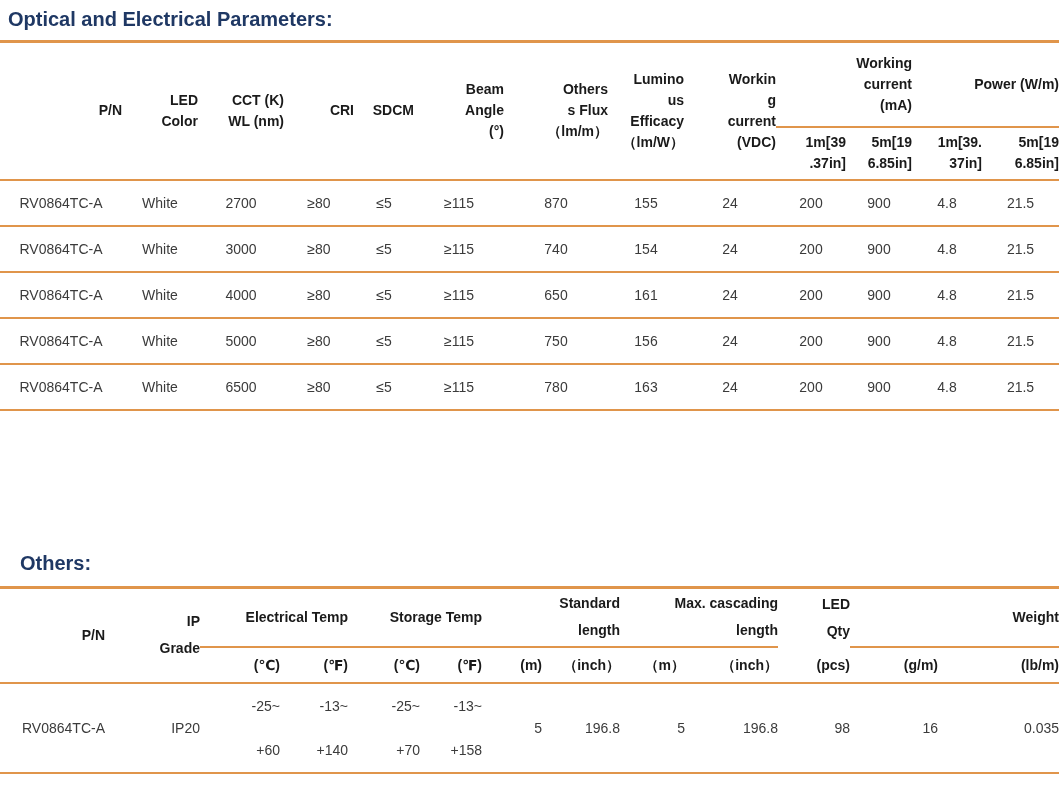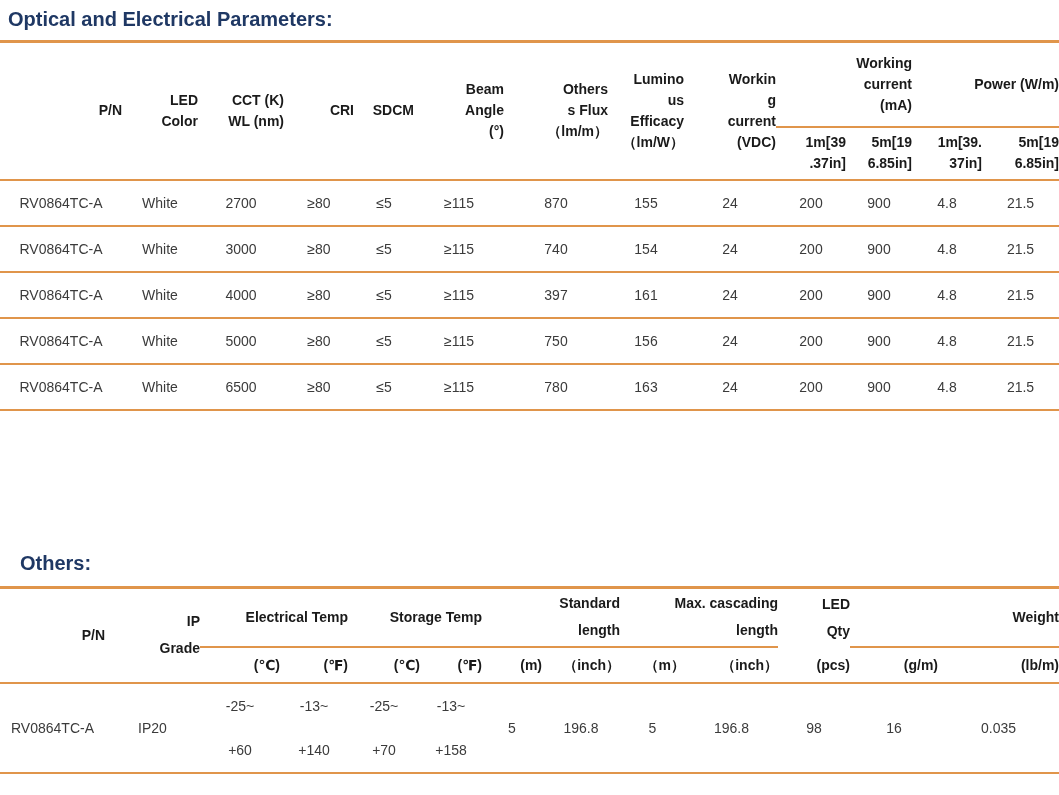--- a/index.html
+++ b/index.html
@@ -35,21 +35,21 @@
   }
   .optical th{line-height:21px;}
   .optical thead tr.h-top{height:85px;}
   .optical thead tr.h-sub{height:53px;}
   .optical tbody tr{height:46px;}
   .others thead tr.h-top{height:60px;}
   .others thead tr.h-top th{line-height:27px;}
   .others thead tr.h-sub{height:36px;}
   .others thead tr.h-sub th{line-height:20px;}
   .others tbody tr{height:88px;}
-  .others tbody td{line-height:44px;}
+  .others tbody td{line-height:44px;text-align:right;}
 </style>
 </head>
 <body>
 
 <h2 class="section-title title-optical">Optical and Electrical Parameters:</h2>
 
 <table class="tbl optical">
   <colgroup>
     <col style="width:122px">
       <col style="width:76px">
@@ -135,21 +135,21 @@
         <td>4.8</td>
         <td>21.5</td>
       </tr>
       <tr>
         <td>RV0864TC-A</td>
         <td>White</td>
         <td>4000</td>
         <td>≥80</td>
         <td>≤5</td>
         <td>≥115</td>
-        <td>397</td>
+        <td>650</td>
         <td>161</td>
         <td>24</td>
         <td>200</td>
         <td>900</td>
         <td>4.8</td>
         <td>21.5</td>
       </tr>
       <tr>
         <td>RV0864TC-A</td>
         <td>White</td>

